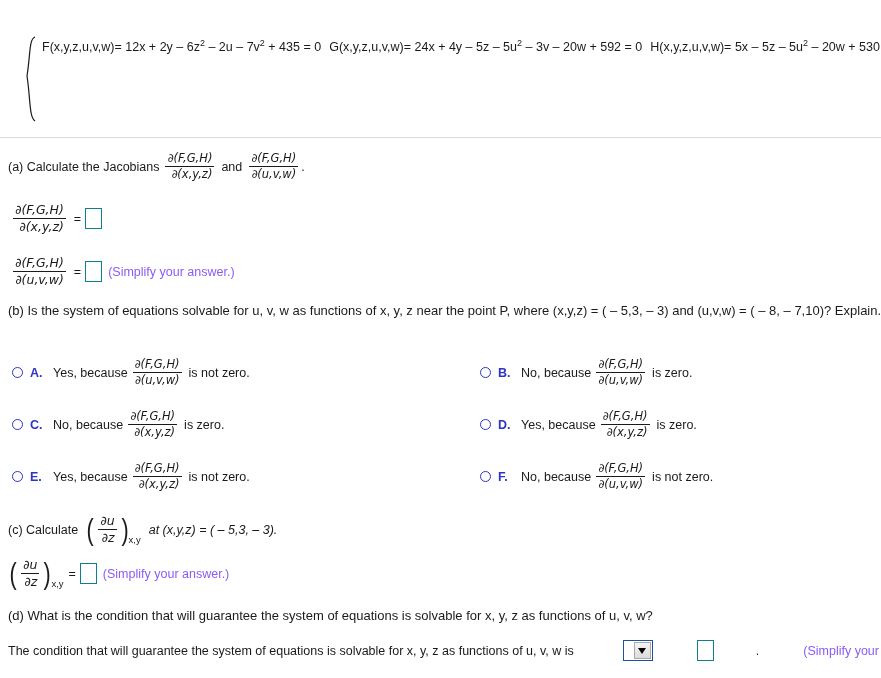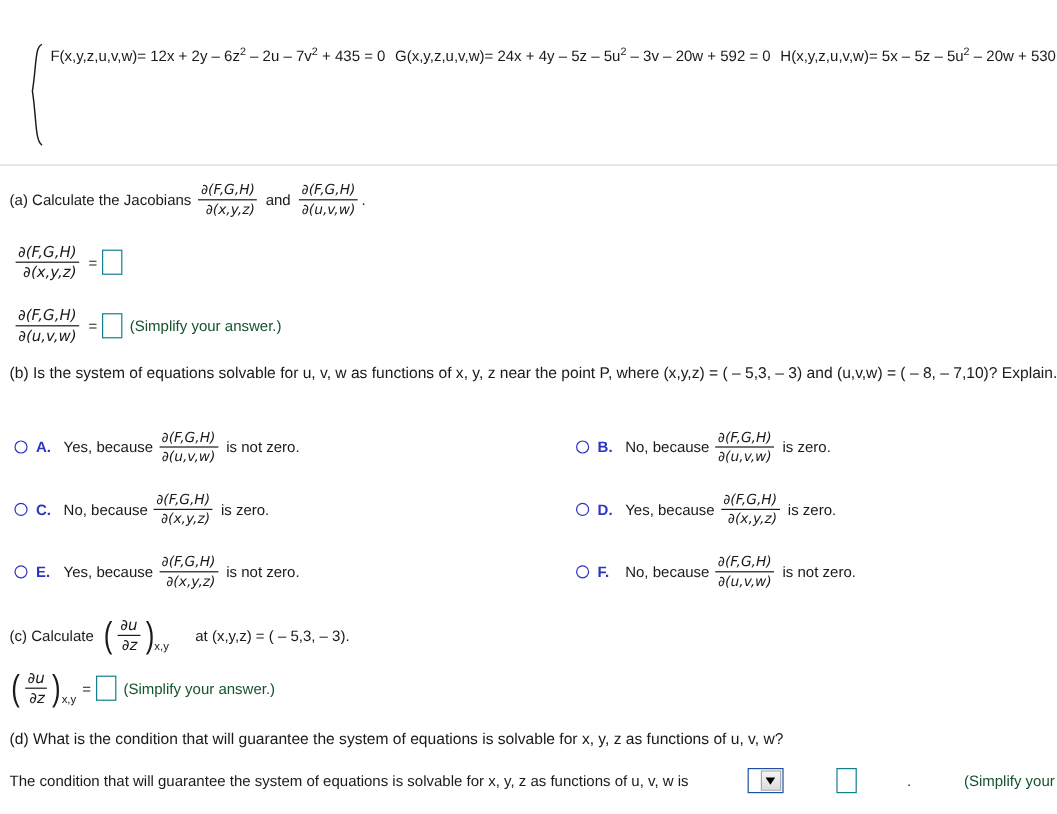--- a/index.html
+++ b/index.html
@@ -110,21 +110,21 @@
   .answerbox {
     display: inline-block;
     width: 17px;
     height: 21px;
     border: 1.6px solid #0f7f8c;
     background: #ffffff;
     box-sizing: border-box;
     vertical-align: middle;
   }
   .hintnote {
-    color: #14532d;
+    color: #8b5cf6;
     margin-left: 6px;
     font-size: 12.5px;
   }
 
   
   .qline {
     font-size: 13px;
     white-space: nowrap;
   }
 
@@ -347,21 +347,21 @@
     <span class="paren-deriv">
       <span class="pleft">(</span>
       <span class="frac big">
         <span class="num partial">∂u</span>
         <span class="bar"></span>
         <span class="den partial">∂z</span>
       </span>
       <span class="pright">)</span>
       <span class="sub">x,y</span>
     </span>
-    <span class="lbl" style="margin-left:22px;">at (x,y,z) = ( – 5,3, – 3).</span>
+    <span class="lbl" style="margin-left:8px;font-style:italic;">at (x,y,z) = ( – 5,3, – 3).</span>
   </div>
 
   <div class="abs line" style="left:8px; top:558px;">
     <span class="paren-deriv">
       <span class="pleft">(</span>
       <span class="frac big">
         <span class="num partial">∂u</span>
         <span class="bar"></span>
         <span class="den partial">∂z</span>
       </span>

